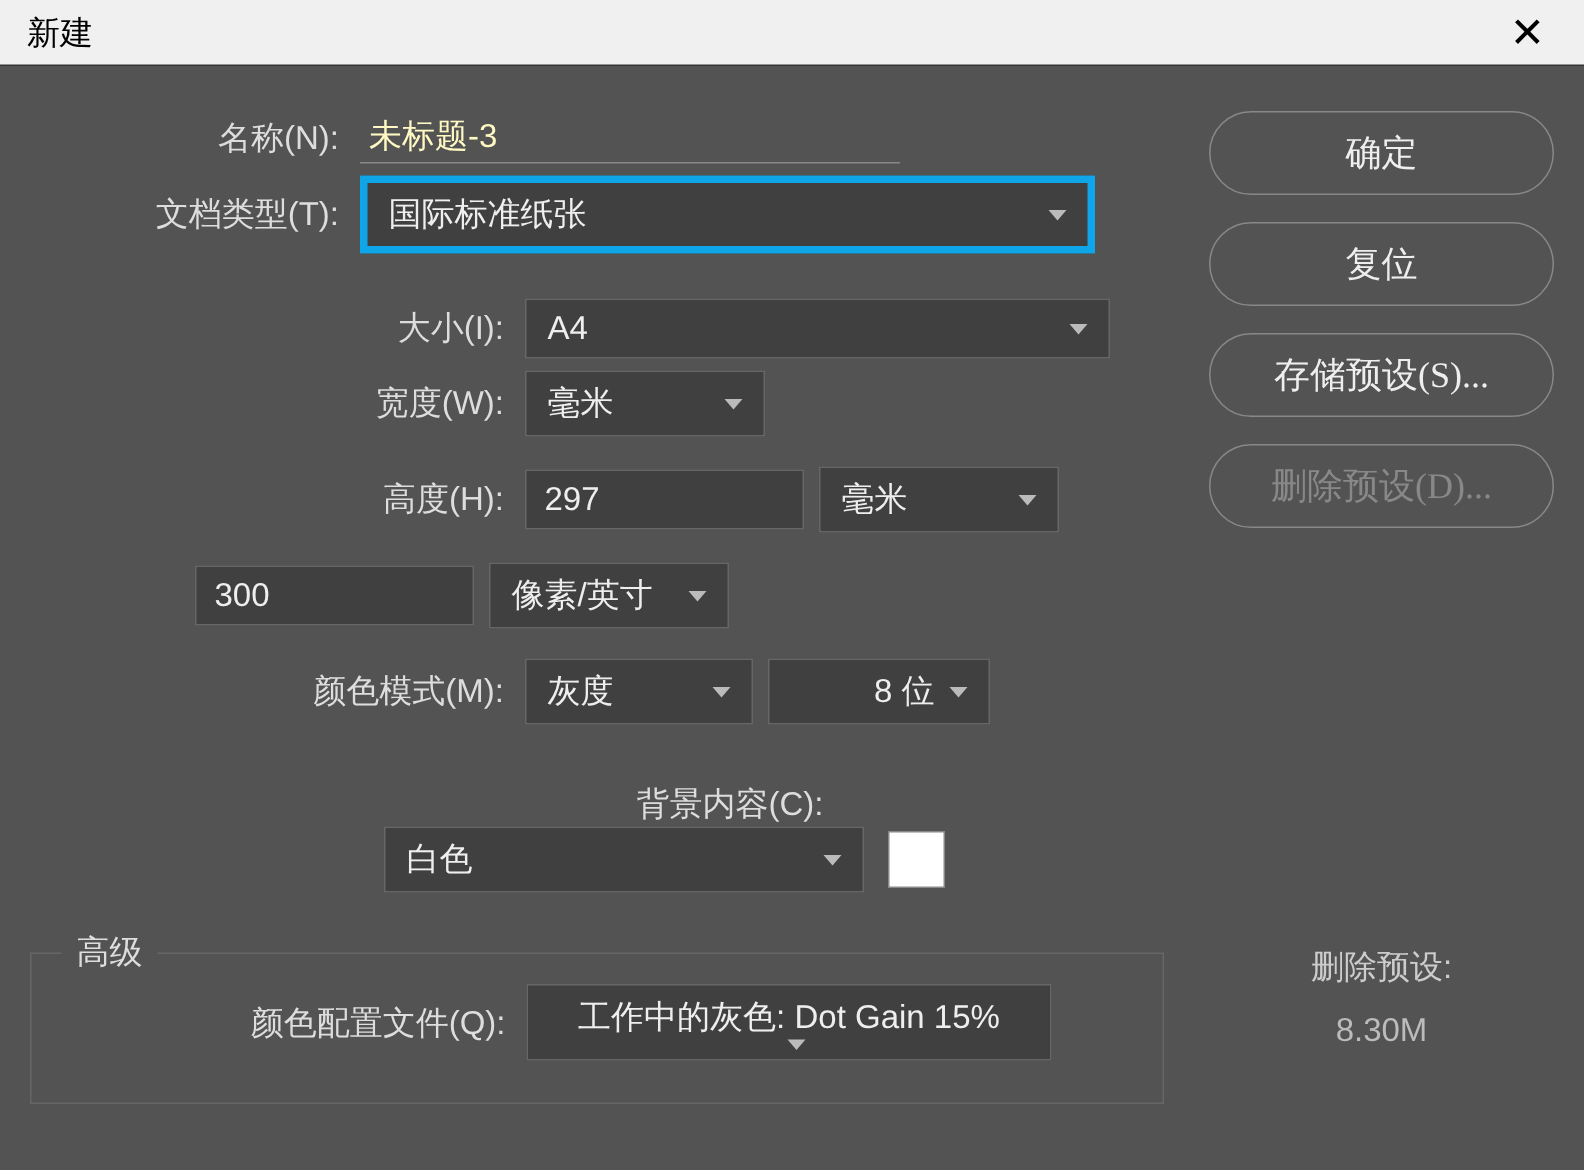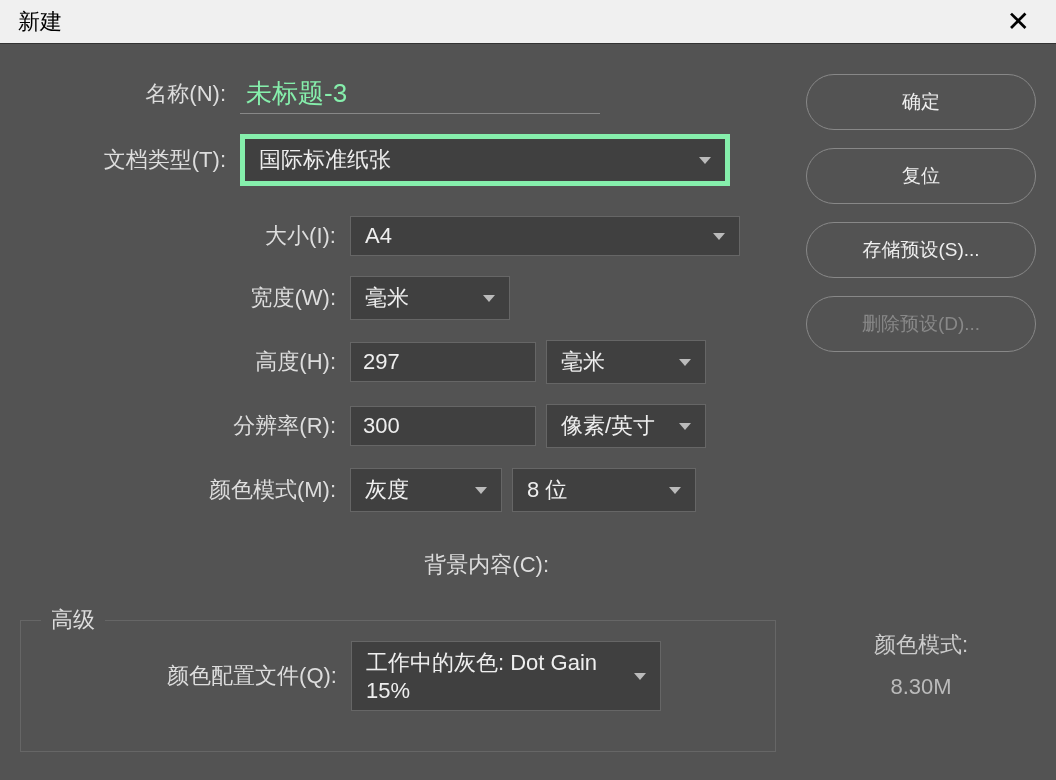--- a/index.html
+++ b/index.html
@@ -53,57 +53,57 @@
       display: flex;
       flex-direction: column;
       gap: 18px;
     }
     .action-button {
       height: 56px;
       background: #535353;
       border: 1px solid #888;
       border-radius: 28px;
       color: #eee;
-      font-size: 19px;
+      font-size: 24px;
       cursor: pointer;
       display: flex;
       align-items: center;
       justify-content: center;
-      font-family: Liberation Sans, sans-serif;
+      font-family: Liberation Serif, serif;
     }
     .action-button.disabled {
       color: #888;
       cursor: default;
     }
     .form-row {
       display: flex;
       align-items: center;
-      margin-bottom: 20px;
+      margin-bottom: 8px;
     }
     .form-label {
       width: 220px;
       text-align: right;
       color: #ddd;
       font-size: 22px;
       padding-right: 14px;
     }
     .form-label.wide {
       width: 330px;
     }
     .form-control {
       display: flex;
       align-items: center;
       gap: 10px;
     }
     .text-input {
       background: transparent;
       border: none;
       border-bottom: 1px solid #888;
-      color: #86efac;
-      font-size: 26px;
+      color: #fef9c3;
+      font-size: 22px;
       padding: 4px 6px;
       width: 360px;
       font-family: inherit;
       outline: none;
     }
     .dropdown {
       background: #404040;
       border: 1px solid #666;
       color: #eee;
       font-size: 22px;
@@ -116,40 +116,42 @@
     }
     .dropdown-chevron {
       border-left: 6px solid transparent;
       border-right: 6px solid transparent;
       border-top: 7px solid #bbb;
       width: 0;
       height: 0;
       margin-left: 10px;
     }
     .dropdown.highlight {
-      border: 5px solid #86efac;
+      border: 5px solid #0ea5e9;
       padding: 6px 14px;
     }
     .dropdown.w-full {
       width: 490px;
     }
     .dropdown.w-mid {
       width: 390px;
     }
     .dropdown.w-unit {
       width: 160px;
     }
     .dropdown.w-mode {
       width: 152px;
     }
     .dropdown.w-bit {
-      width: 184px;
+      width: 148px;
+      justify-content: flex-end;
     }
     .dropdown.w-adv {
-      width: 310px;
+      width: 350px;
+      flex-direction: column;
     }
     .num-input {
       background: #404040;
       border: 1px solid #666;
       color: #eee;
       font-size: 22px;
       padding: 6px 12px;
       width: 186px;
       font-family: inherit;
       outline: none;
@@ -263,21 +265,20 @@
         <div class="form-control">
           <input class="num-input" value="297" style="">
           <div class="dropdown w-unit">
             <span>毫米</span>
             <span class="dropdown-chevron"></span>
           </div>
         </div>
       </div>
 
       <div class="form-row dim-row">
-        <div class="form-label" style="width:220px">分辨率(R):</div>
         <div class="form-control">
           <input class="num-input" value="300" style="">
           <div class="dropdown w-unit">
             <span>像素/英寸</span>
             <span class="dropdown-chevron"></span>
           </div>
         </div>
       </div>
 
       <div class="form-row mode-row">
@@ -289,20 +290,27 @@
           </div>
           <div class="dropdown w-bit">
             <span>8 位</span>
             <span class="dropdown-chevron"></span>
           </div>
         </div>
       </div>
 
       <div class="form-row bg-row">
         <div class="form-label" style="width:240px">背景内容(C):</div>
+        <div class="form-control">
+          <div class="dropdown" style="width:320px">
+            <span>白色</span>
+            <span class="dropdown-chevron"></span>
+          </div>
+          <div class="color-swatch"></div>
+        </div>
       </div>
 
       <div class="advanced-section">
         <div class="advanced-title">高级</div>
 
         <div class="form-row">
           <div class="form-label wide">颜色配置文件(Q):</div>
           <div class="form-control">
             <div class="dropdown w-adv">
               <span>工作中的灰色: Dot Gain 15%</span>
@@ -315,18 +323,18 @@
 
     </div>
 
     <div class="button-area">
       <button class="action-button">确定</button>
       <button class="action-button">复位</button>
       <button class="action-button">存储预设(S)...</button>
       <button class="action-button disabled">删除预设(D)...</button>
 
       <div class="image-size-area">
-        <div class="image-size-label">颜色模式:</div>
+        <div class="image-size-label">删除预设:</div>
         <div class="image-size-value">8.30M</div>
       </div>
     </div>
   </div>
 </div>
 
 </body></html>

